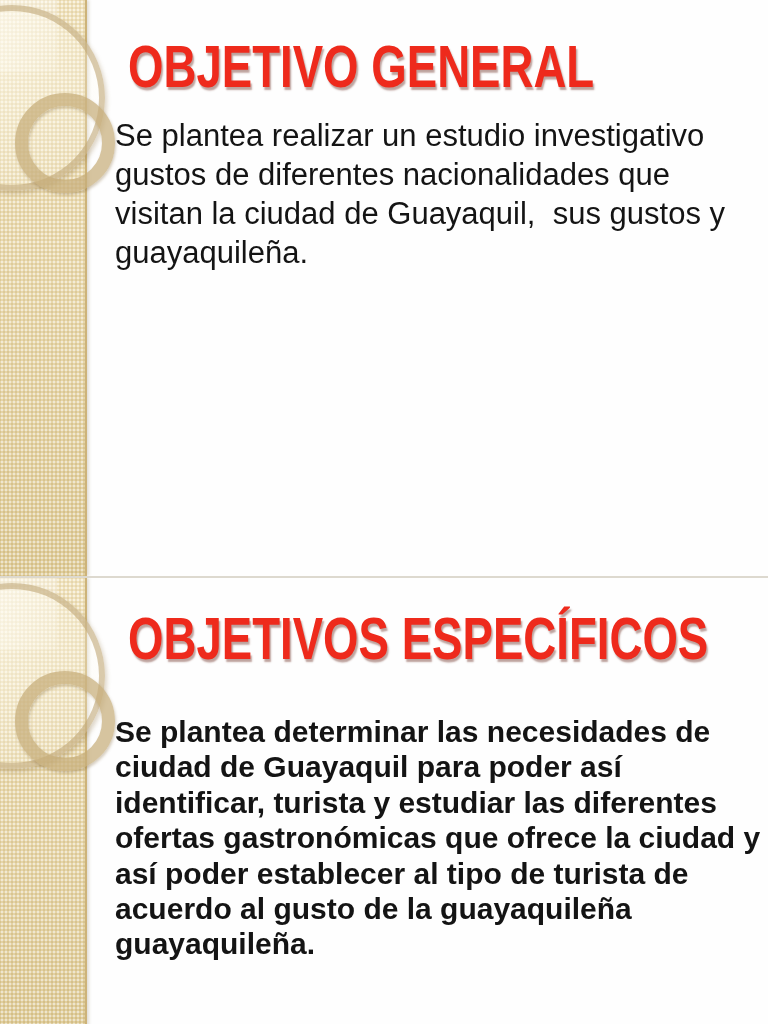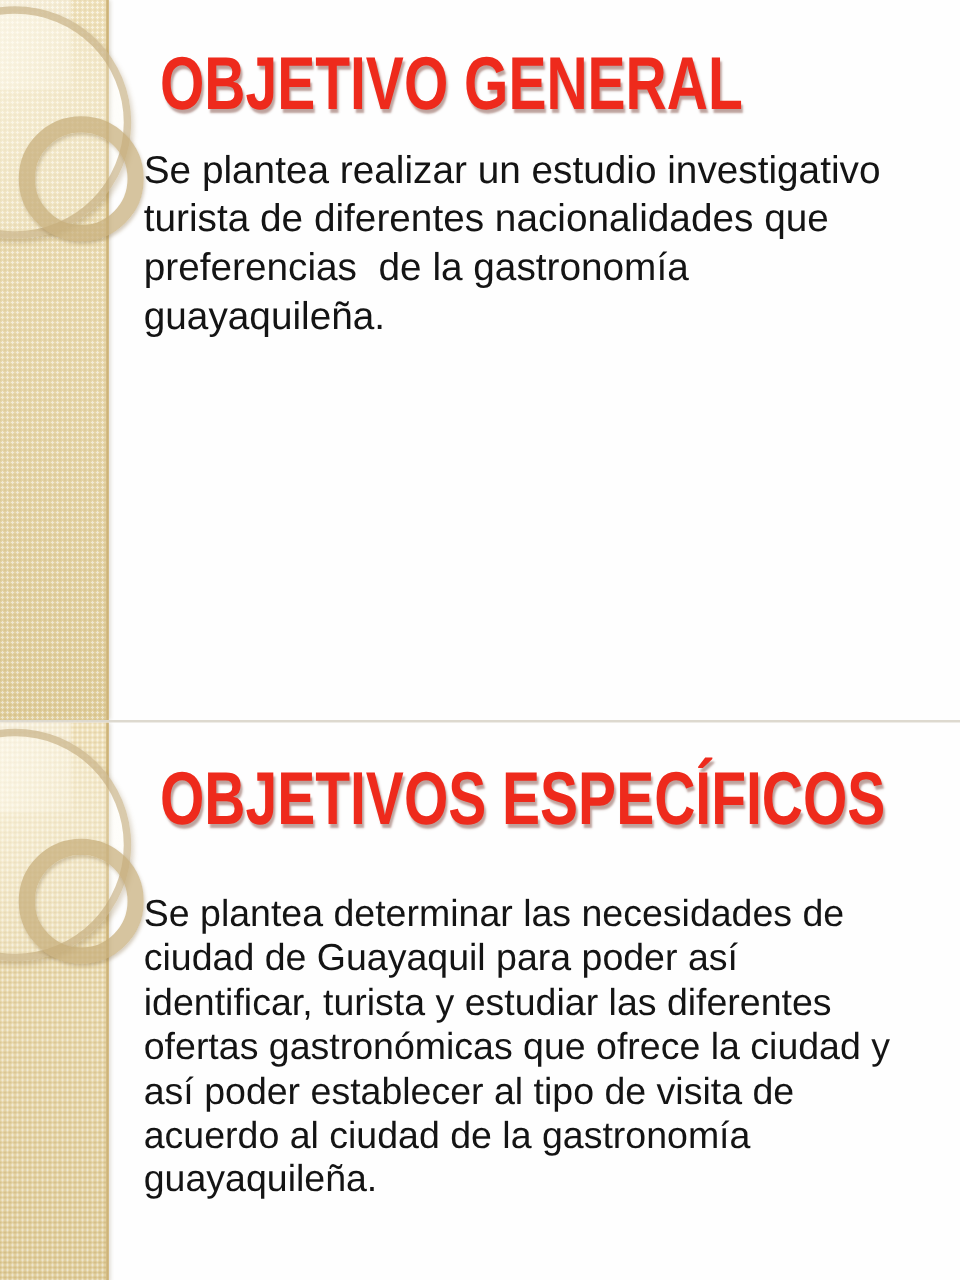--- a/index.html
+++ b/index.html
@@ -46,58 +46,58 @@
     font-weight:bold;font-size:60px;line-height:62px;white-space:nowrap;
     color:var(--accent,#ee2a1c);
     transform:scaleX(0.76);transform-origin:left center;
     text-shadow:2px 3px 2px rgba(110,50,40,0.45);
     letter-spacing:0px;
   }
   #slide1 .slide-title{top:36px;}
   #slide2 .slide-title{top:30px;}
   .body-text{position:absolute;left:115px;color:#141414;}
   #slide1 .body-text{top:116px;font-size:31px;line-height:39px;width:648px;}
-  #slide2 .body-text{top:136px;font-size:30px;line-height:35.4px;width:648px;}
+  #slide2 .body-text{top:136px;font-size:30px;line-height:35.4px;width:648px;font-weight:bold;}
   .body-line{white-space:pre;}
 </style>
 </head>
 <body>
 
 <div class="page">
 
   <section class="slide" id="slide1">
     <div class="sidebar">
       <div class="highlight"></div>
     </div>
     <div class="deco">
       <div class="circle-big"></div>
       <div class="circle-ring"></div>
     </div>
     <h1 class="slide-title">OBJETIVO GENERAL</h1>
     <div class="body-text">
       <div class="body-line">Se plantea realizar un estudio investigativo</div>
-      <div class="body-line">turista de diferentes nacionalidades que</div>
-      <div class="body-line">preferencias  de la gastronomía</div>
+      <div class="body-line">gustos de diferentes nacionalidades que</div>
+      <div class="body-line">visitan la ciudad de Guayaquil,  sus gustos y</div>
       <div class="body-line">guayaquileña.</div>
     </div>
   </section>
 
   <section class="slide" id="slide2">
     <div class="sidebar">
       <div class="highlight"></div>
     </div>
     <div class="deco">
       <div class="circle-big"></div>
       <div class="circle-ring"></div>
     </div>
     <h1 class="slide-title">OBJETIVOS ESPECÍFICOS</h1>
     <div class="body-text">
       <div class="body-line">Se plantea determinar las necesidades de</div>
       <div class="body-line">ciudad de Guayaquil para poder así</div>
       <div class="body-line">identificar, turista y estudiar las diferentes</div>
       <div class="body-line">ofertas gastronómicas que ofrece la ciudad y</div>
-      <div class="body-line">así poder establecer al tipo de visita de</div>
-      <div class="body-line">acuerdo al ciudad de la gastronomía</div>
+      <div class="body-line">así poder establecer al tipo de turista de</div>
+      <div class="body-line">acuerdo al gusto de la guayaquileña</div>
       <div class="body-line">guayaquileña.</div>
     </div>
   </section>
 
 </div>
 
 </body></html>

